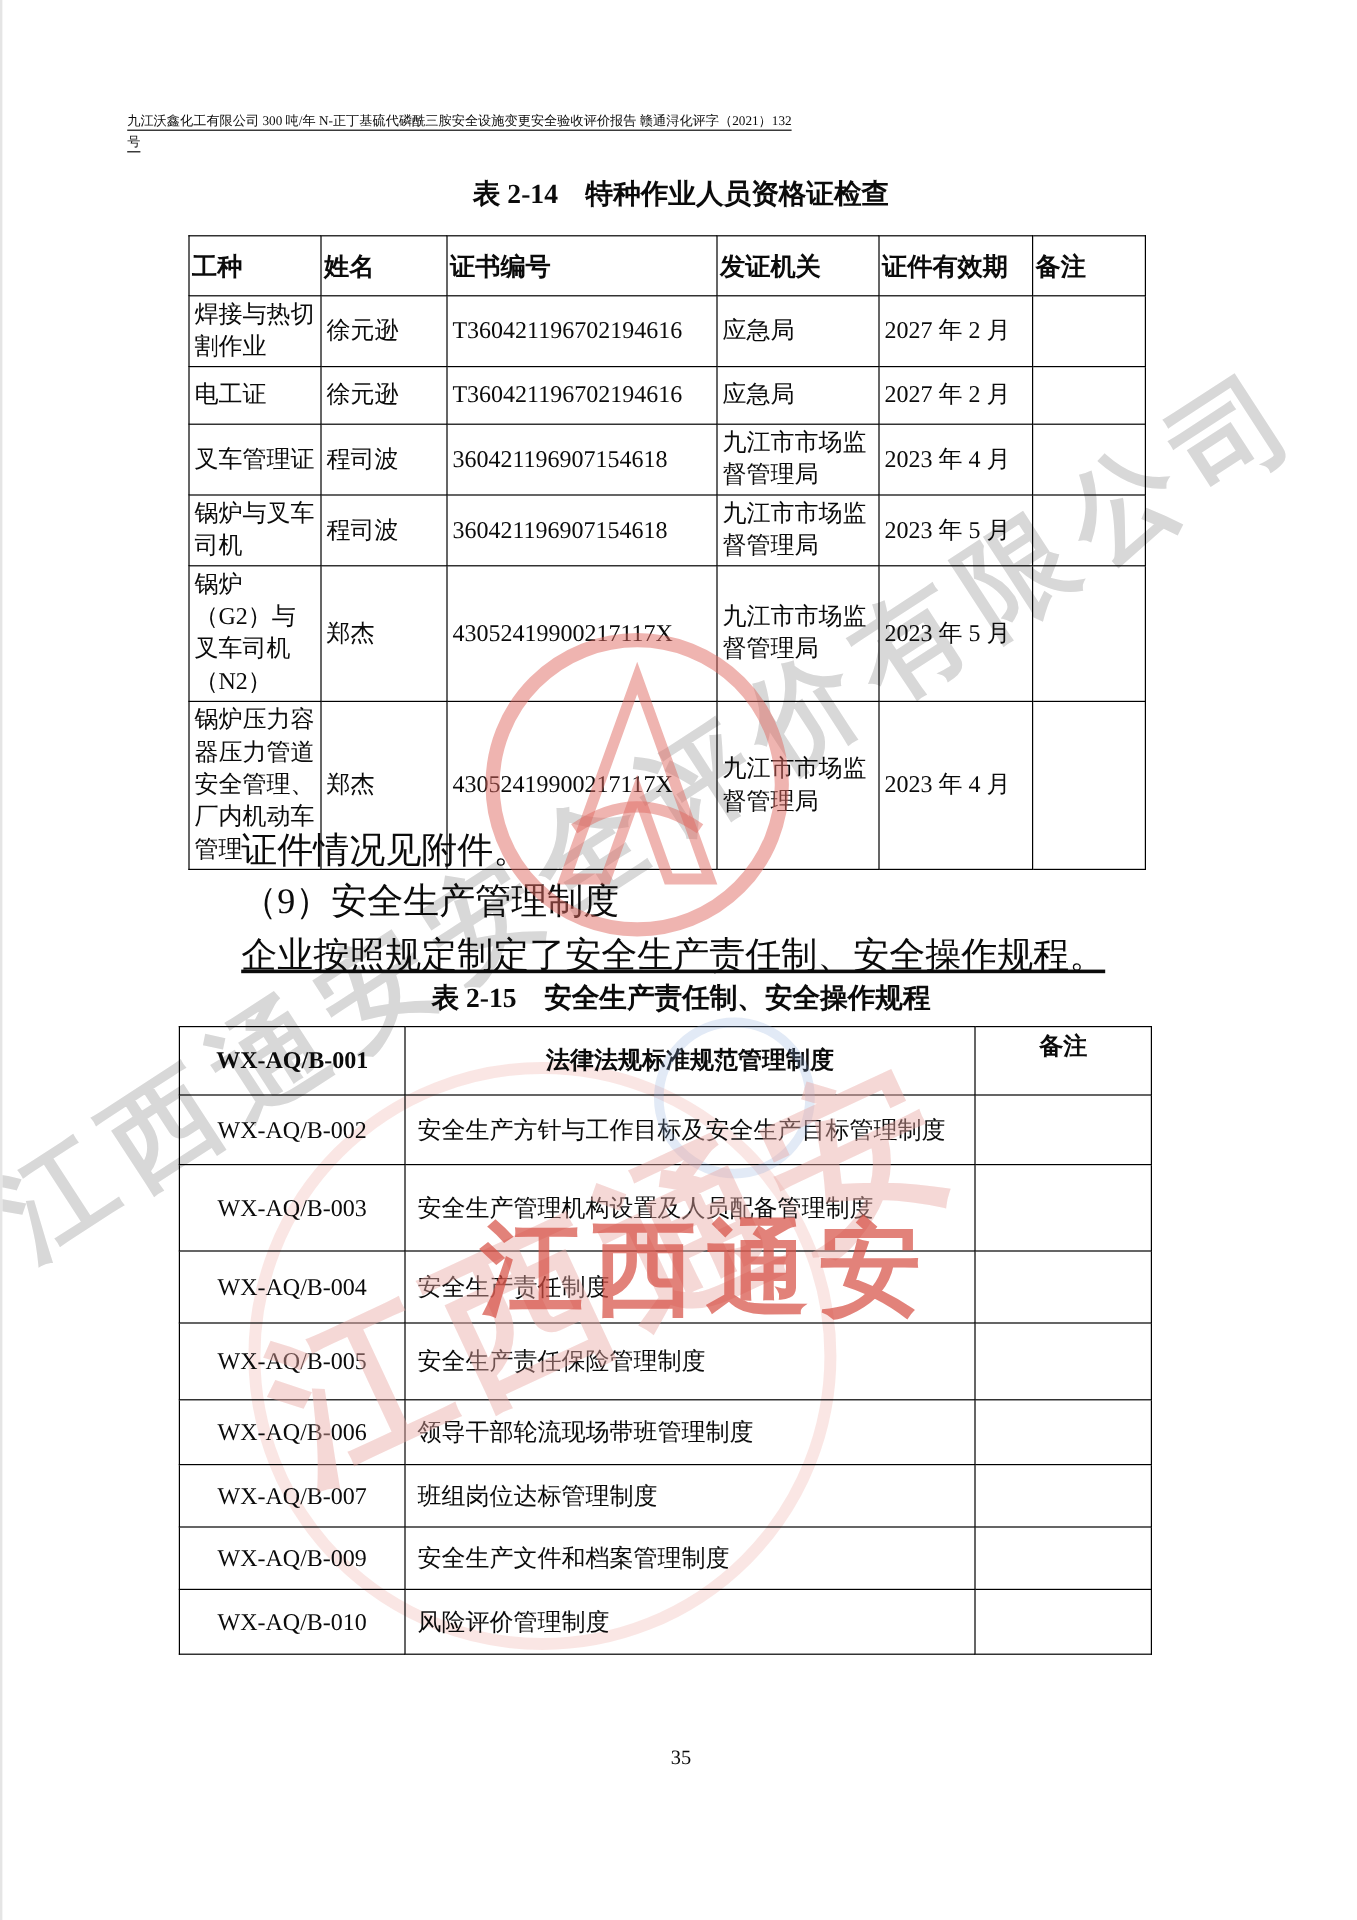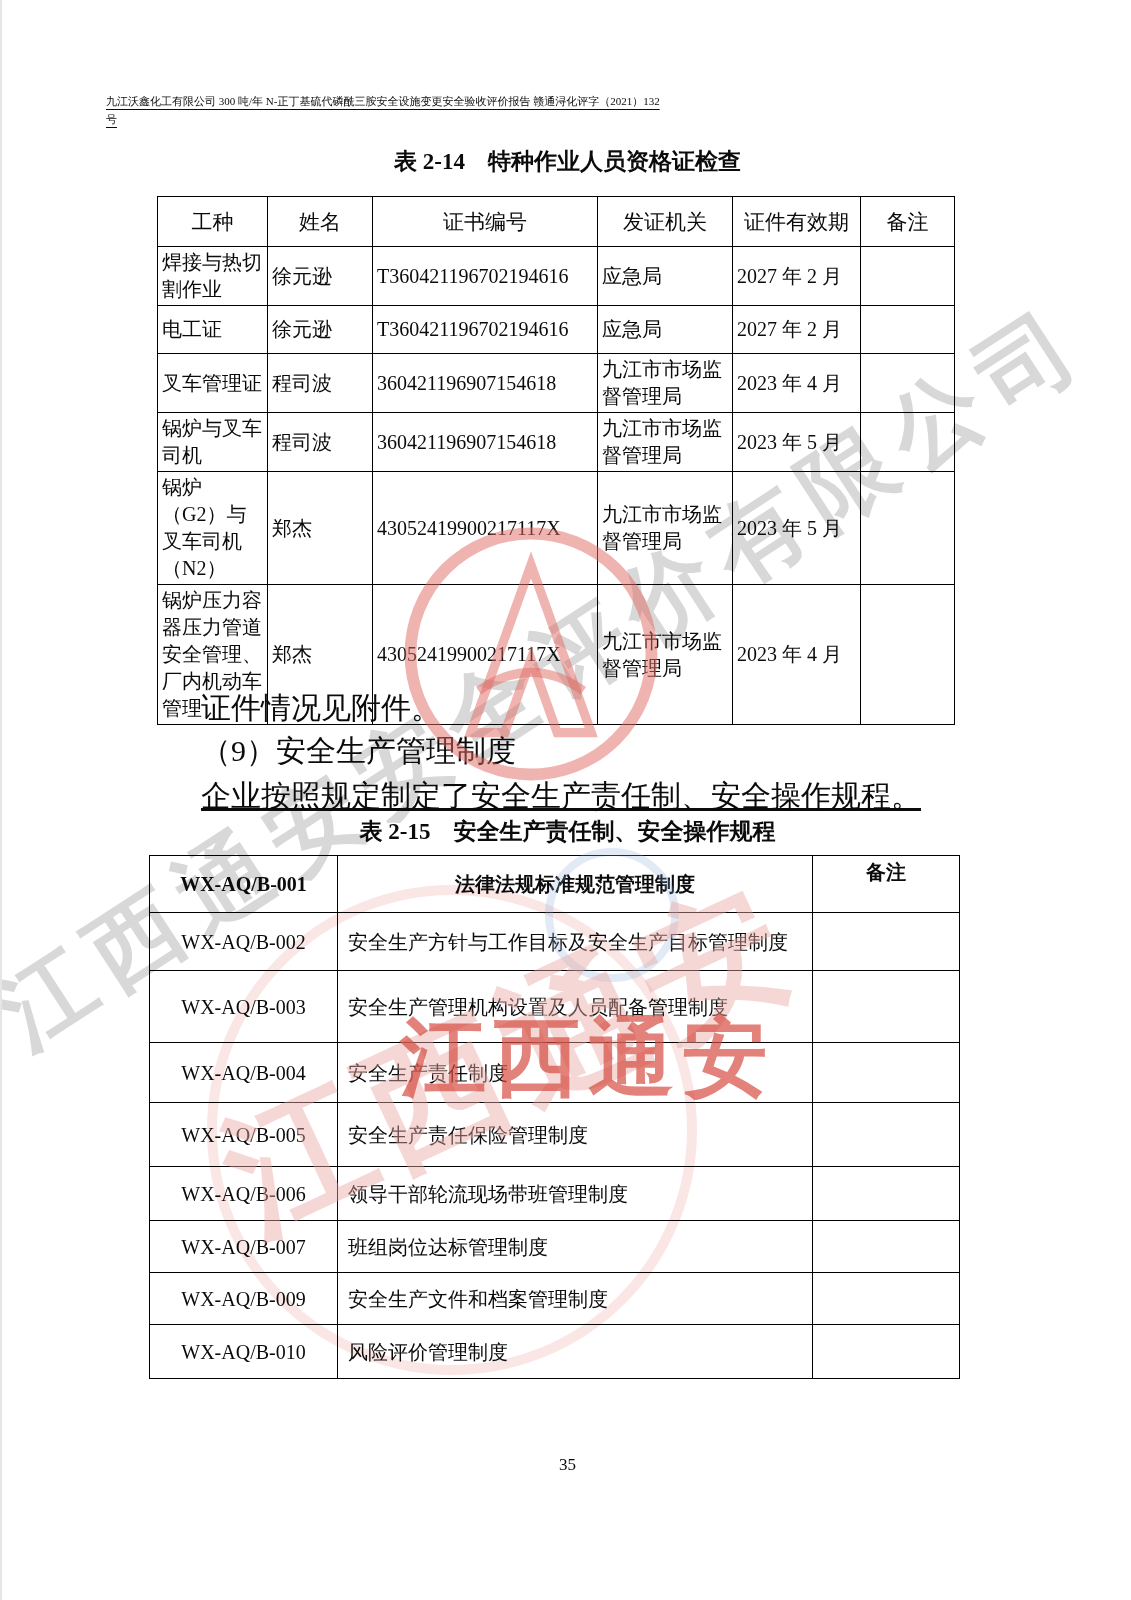--- a/index.html
+++ b/index.html
@@ -34,21 +34,21 @@
   #title-t2{top:816px;}
   .para{position:absolute;left:199px;font-size:30px;z-index:1;margin:0;}
   #para-1{top:688px;}
   #para-2{top:731px;}
   #para-3{top:776px;text-decoration:underline;}
 
   
   .tbl{border-collapse:collapse;position:absolute;table-layout:fixed;z-index:1;background:transparent;}
   .tbl th,.tbl td{border:1.5px solid #000;overflow:hidden;}
   .tbl1{left:155px;top:196px;width:797px;font-size:20px;}
-  .tbl1 th{font-size:21px;font-weight:400;text-align:center;padding:2px;margin-top:40px;}
+  .tbl1 th{font-size:21px;font-weight:700;text-align:left;padding:2px;margin-top:40px;}
   .tbl1 td{padding:2px 3px 2px 4px;line-height:1.35;text-align:left;vertical-align:middle;font-weight:400;}
   .tbl2{left:147px;top:855px;width:810px;font-size:20px;}
   .tbl2 td{padding:2px 4px;line-height:1.3;vertical-align:middle;font-weight:400;}
   .t2-code{text-align:center;}
   .t2-name{text-align:left;padding-left:10px !important;}
   .t2-head td{font-weight:700;}
   .t2-head .t2-name{text-align:center;padding-left:4px !important;}
   .t2-note-head{vertical-align:top !important;text-align:center;padding-top:3px !important;}
 </style>
 </head>

